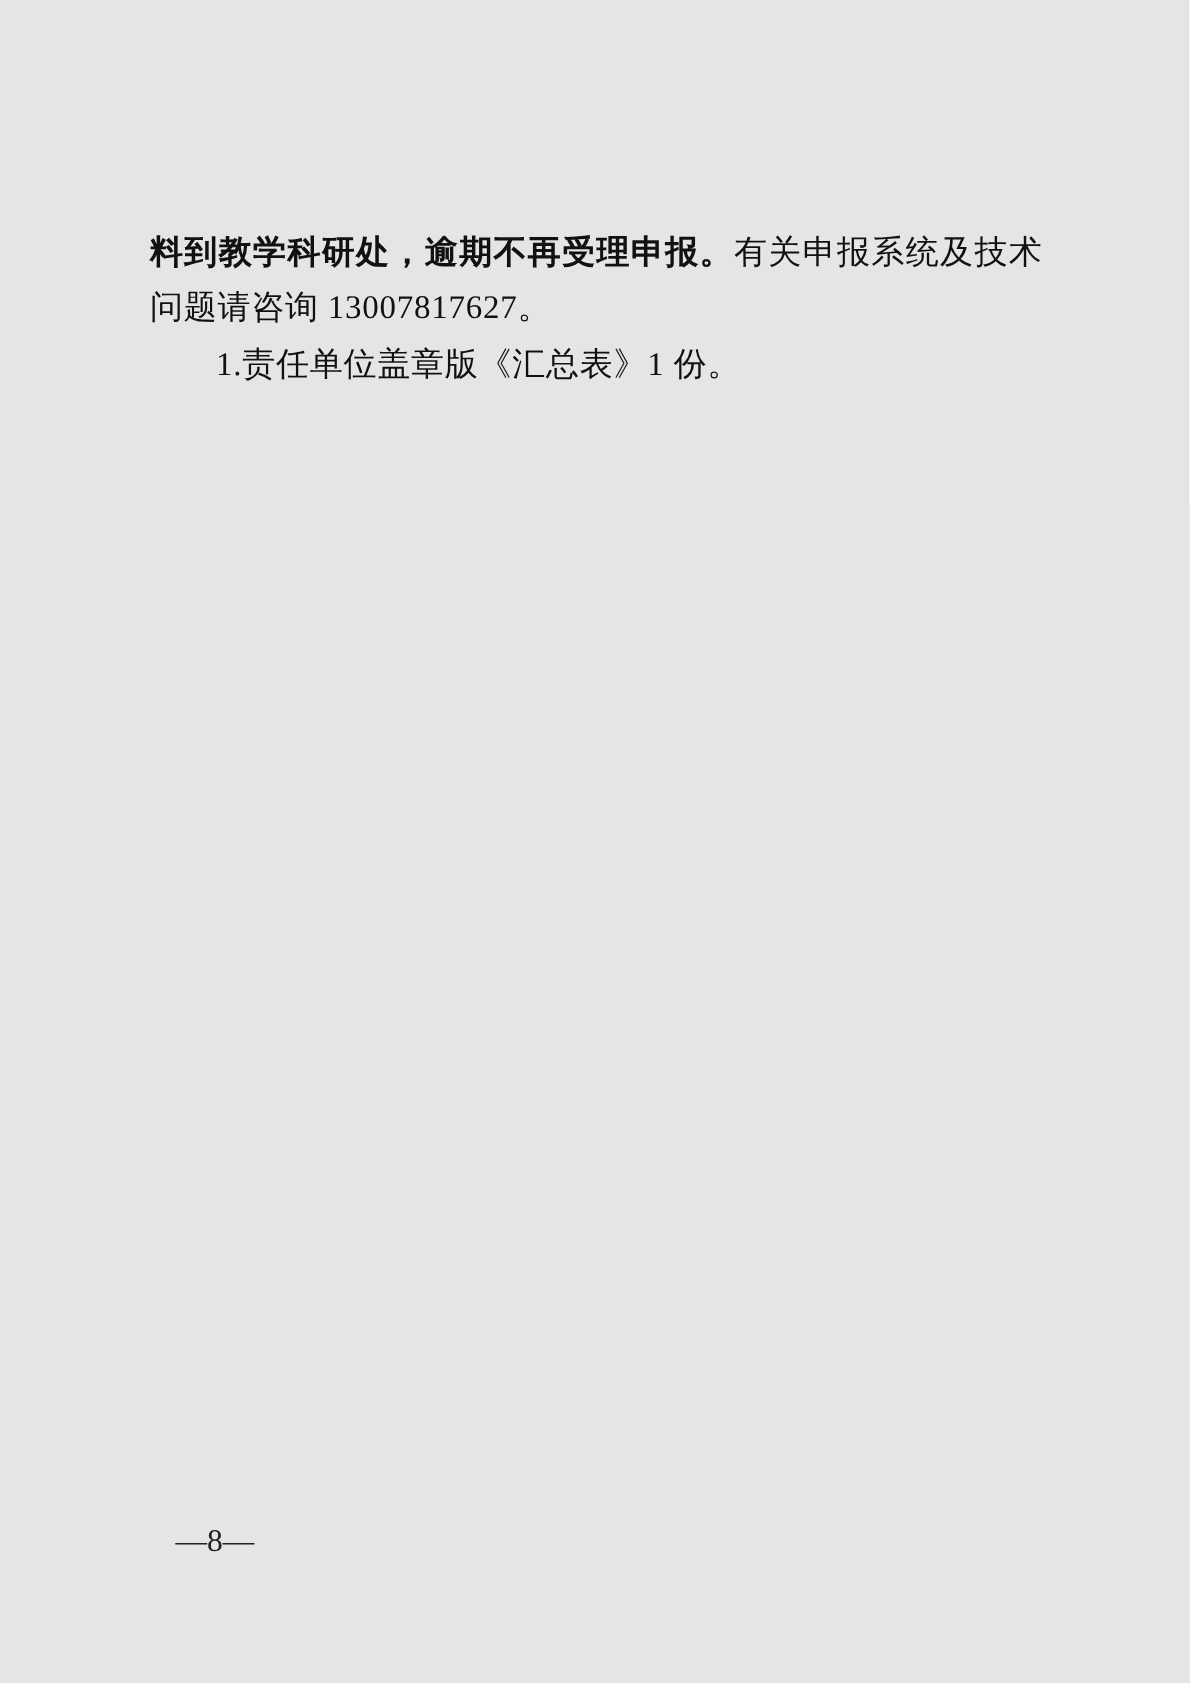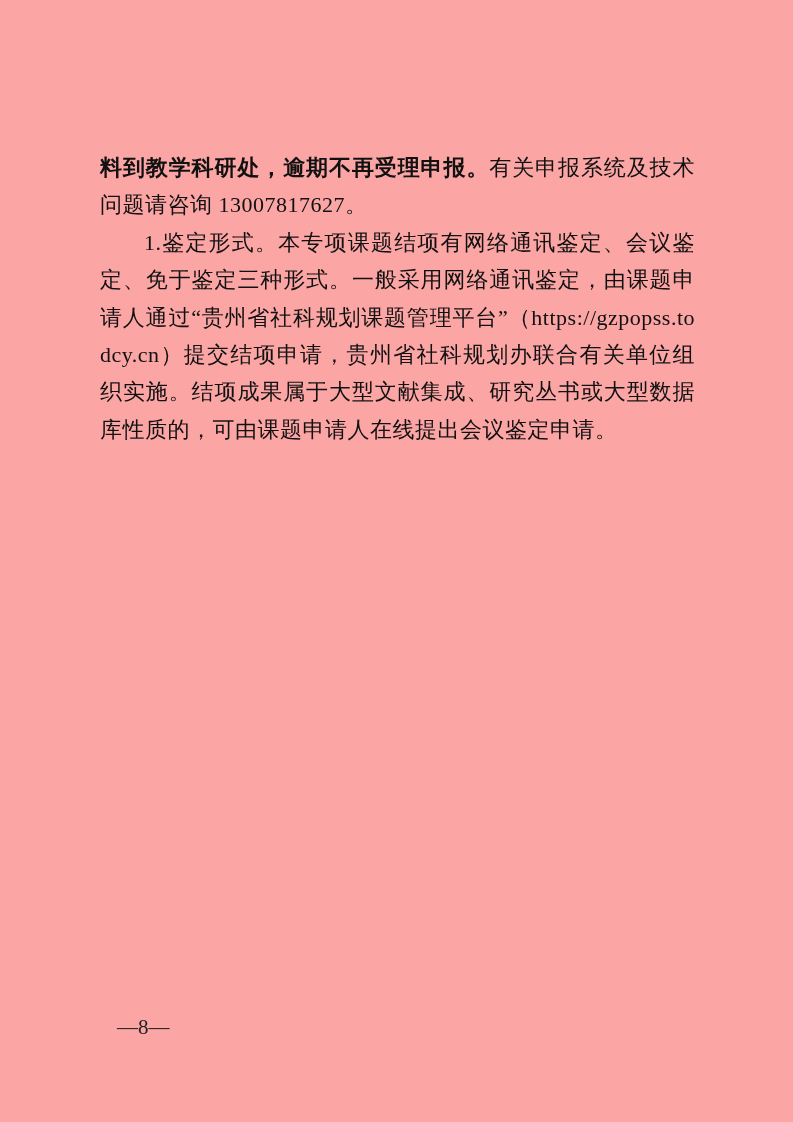--- a/index.html
+++ b/index.html
@@ -4,21 +4,21 @@
 <style>
   html, body {
     margin: 0;
     padding: 0;
     background: #ffffff;
   }
   .page {
     position: relative;
     width: 793px;
     height: 1122px;
-    background: #fca5a5;
+    background: #e5e5e5;
     overflow: hidden;
     font-family: "Liberation Serif", "DejaVu Serif", serif;
     color: #111111;
   }
   .textblock {
     position: absolute;
     left: 100px;
     top: 149px;
     width: 595px;
   }
@@ -56,23 +56,23 @@
 </head>
 <body>
 
 <div class="page">
 
   <div class="textblock">
 
     <p class="para"><span class="b">料到教学科研处，逾期不再受理申报。</span><span>有关申报系统及技术问题请咨询 13007817627。</span></p>
 
 
+    <p class="para indent"><span>1.责任单位盖章版《汇总表》1 份。</span></p>
 
 
 
-    <p class="para indent"><span>1.鉴定形式。本专项课题结项有网络通讯鉴定、会议鉴定、免于鉴定三种形式。一般采用网络通讯鉴定，由课题申请人通过“贵州省社科规划课题管理平台”（https://gzpopss.todcy.cn）提交结项申请，贵州省社科规划办联合有关单位组织实施。结项成果属于大型文献集成、研究丛书或大型数据库性质的，可由课题申请人在线提出会议鉴定申请。</span></p>
 
 
   </div>
 
   <div class="footer">—8—</div>
 
 </div>
 
 </body></html>

